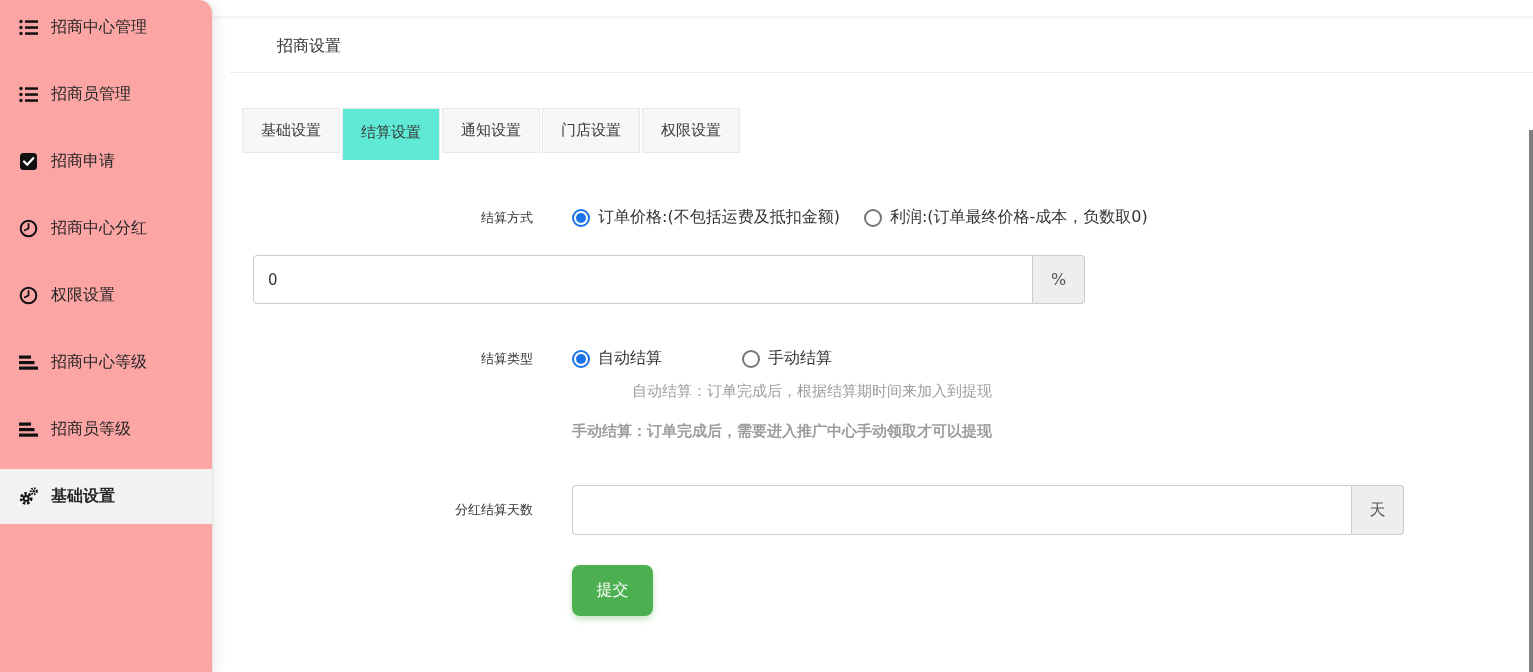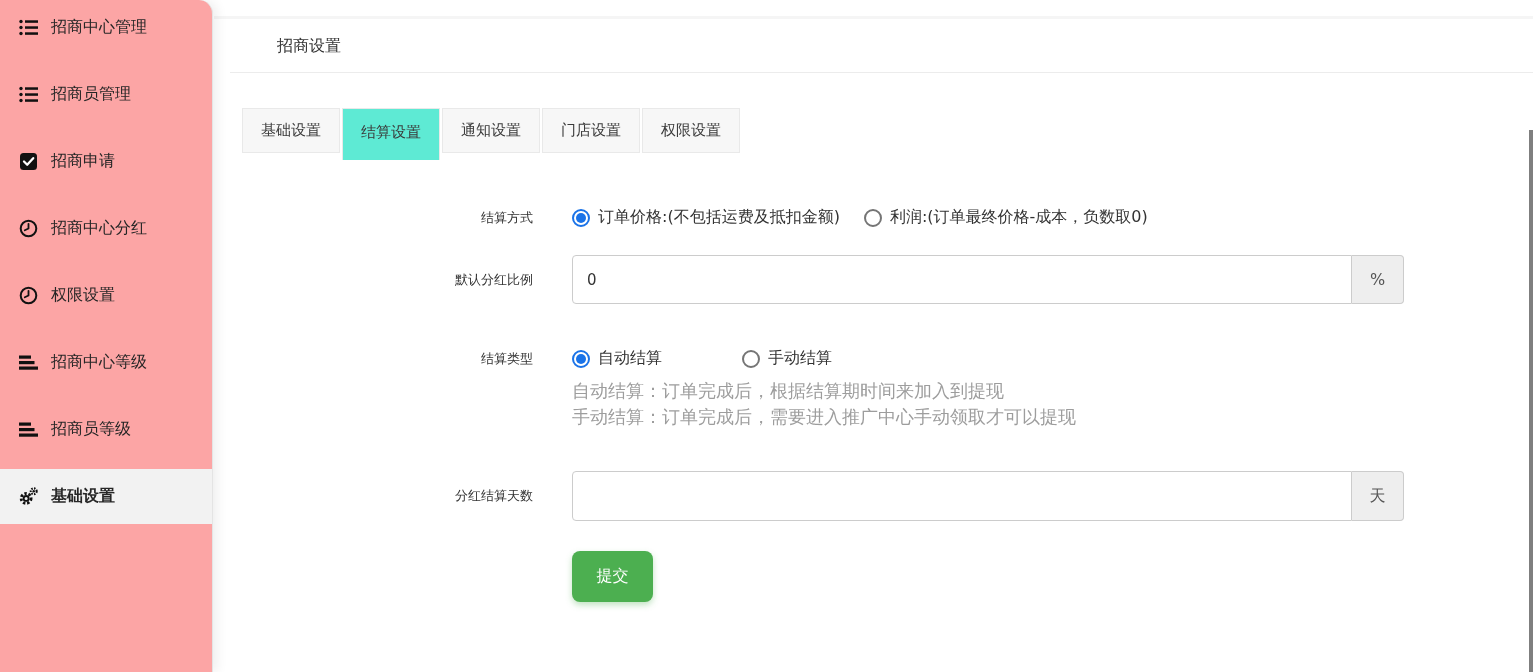--- a/index.html
+++ b/index.html
@@ -46,23 +46,23 @@
   .row-days { margin-bottom: 30px; }
 
   .radio-line { display: flex; align-items: flex-start; height: 22px; }
   .radio-opt { display: flex; align-items: center; cursor: pointer; font-size: 16px; color: #333; }
   .row-method .radio-opt:first-child { margin-right: 24px; }
   .row-type .radio-opt:first-child { margin-right: 80px; }
   .radio { width: 18px; height: 18px; border-radius: 50%; border: 2px solid #757575; margin-right: 8px; position: relative; flex: 0 0 auto; background:#fff; }
   .radio.checked { border-color: #1a73e8; }
   .radio.checked::after { content: ""; position: absolute; left: 2px; top: 2px; right: 2px; bottom: 2px; border-radius: 50%; background: #1a73e8; }
 
-  .helper { font-size: 18px; color: #9d9d9d; line-height: 24px; }
+  .helper { font-size: 15px; color: #9d9d9d; line-height: 24px; text-align: right; }
   .helper-1 { margin-top: 9px; }
-  .helper-2 { margin-top: 2px; }
+  .helper-2 { margin-top: 16px; font-weight: bold; }
 
   .input-group { display: flex; width: 832px; }
   .input-group input {
     flex: 1; height: 49px; border: 1px solid #ccc; border-radius: 4px 0 0 4px;
     padding: 0 14px; font-size: 15px; color: #333; outline: none; background: #fff;
     font-family: inherit;
   }
   .input-group .addon {
     width: 52px; height: 49px; background: #eee; border: 1px solid #ccc; border-left: none;
     border-radius: 0 4px 4px 0; display: flex; align-items: center; justify-content: center;
@@ -203,21 +203,20 @@
             <span>订单价格:(不包括运费及抵扣金额)</span>
           </span>
           <span class="radio-opt">
             <span class="radio"></span>
             <span>利润:(订单最终价格-成本，负数取0)</span>
           </span>
         </div>
       </div>
 
       <div class="form-row row-ratio">
-        <div class="form-label">默认分红比例</div>
         <div class="form-control input-group">
           <input type="text" value="0" style="">
           <span class="addon">%</span>
         </div>
       </div>
 
       <div class="form-row row-type top">
         <div class="form-label">结算类型</div>
         <div class="form-control">
           <div class="radio-line">

